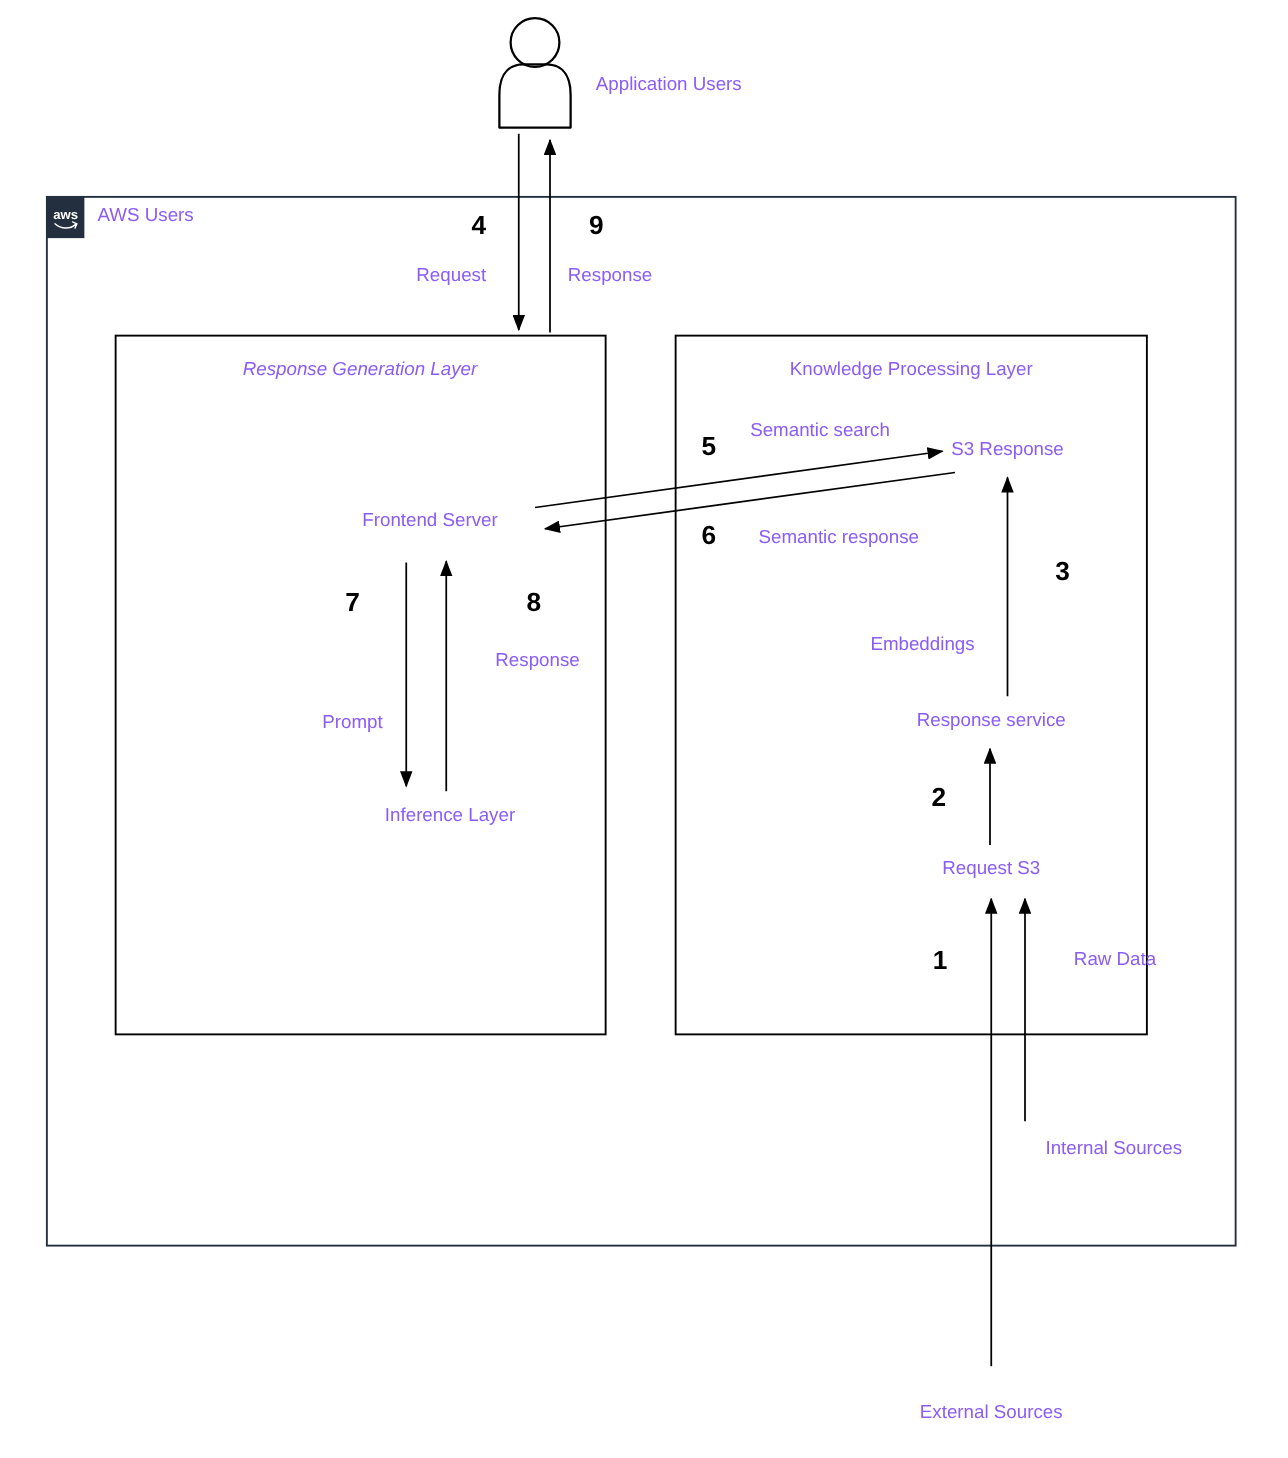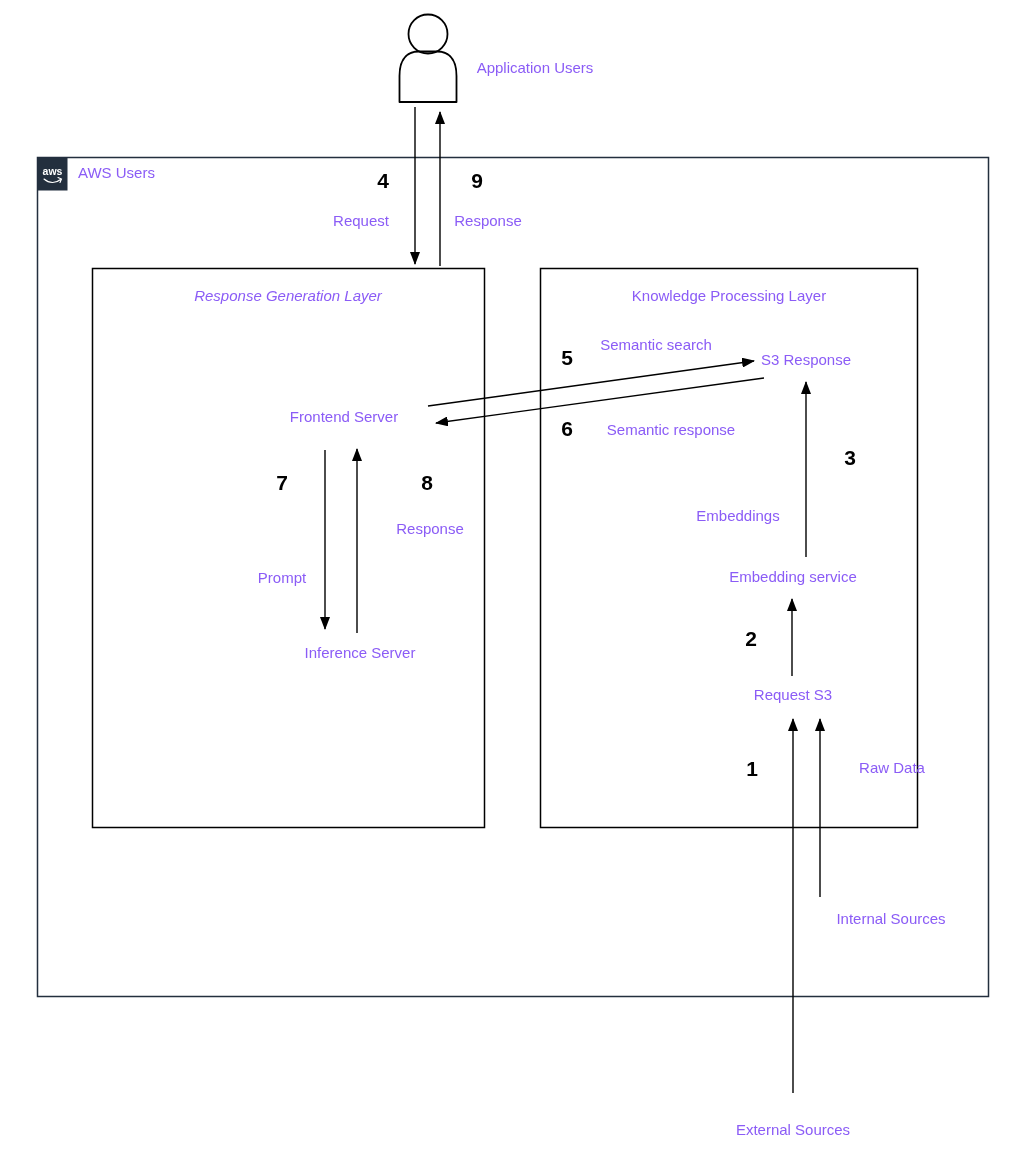--- a/index.html
+++ b/index.html
@@ -85,20 +85,20 @@
   <div class="lbl" style="left:361px; top:221px;">Request</div>
   <div class="lbl" style="left:488px; top:221px;">Response</div>
   <div class="lbl" style="left:656px; top:345px;text-align:center;">Semantic search</div>
   <div class="lbl" style="left:671px; top:430px;">Semantic response</div>
   <div class="lbl" style="left:282px; top:530px;margin-top:48px;">Prompt</div>
   <div class="lbl" style="left:430px; top:529px;">Response</div>
   <div class="lbl" style="left:738px; top:504px;margin-top:12px;">Embeddings</div>
   <div class="lbl" style="left:892px; top:768px;">Raw Data</div>
 
   <div class="lbl" style="left:344px; top:417px;">Frontend Server</div>
-  <div class="lbl" style="left:360px; top:653px;">Inference Server</div>
+  <div class="lbl" style="left:360px; top:653px;">Inference Layer</div>
   <div class="lbl" style="left:806px; top:360px;">S3 Response</div>
-  <div class="lbl" style="left:793px; top:577px;">Embedding service</div>
+  <div class="lbl" style="left:793px; top:577px;">Response service</div>
   <div class="lbl" style="left:793px; top:695px;">Request S3</div>
   <div class="lbl" style="left:891px; top:919px;">Internal Sources</div>
   <div class="lbl" style="left:793px; top:1130px;">External Sources</div>
 
 </div>
 
 </body></html>

